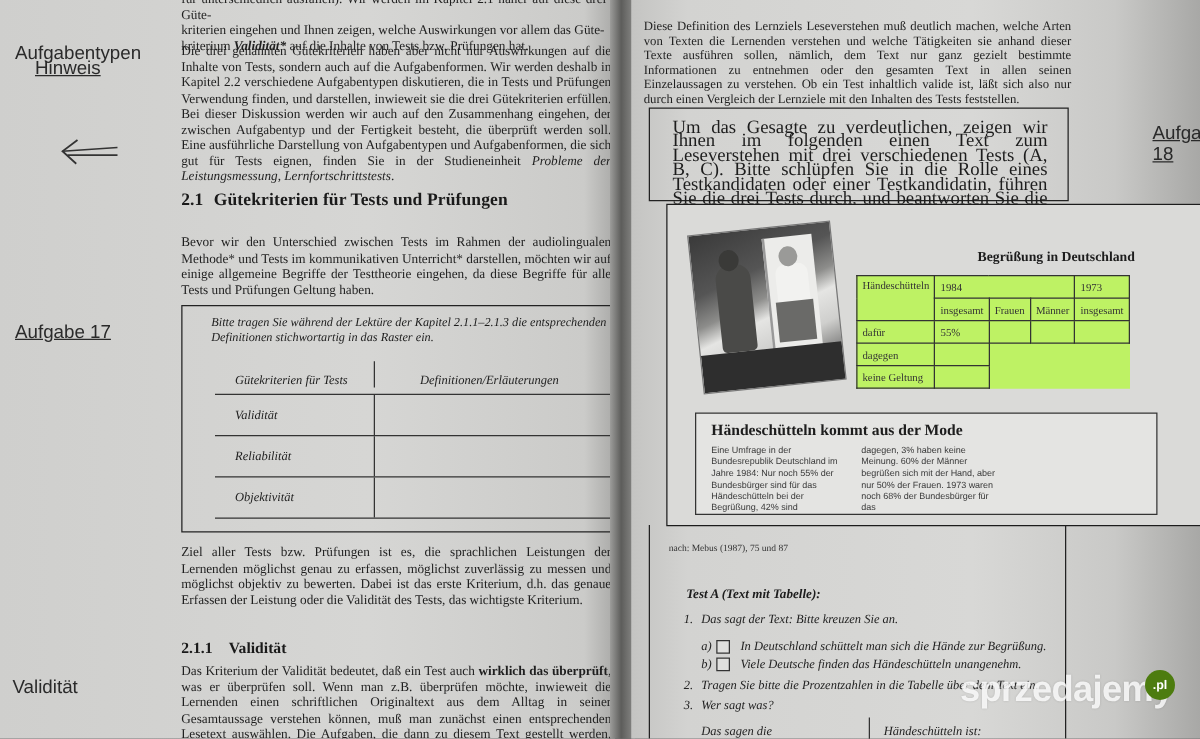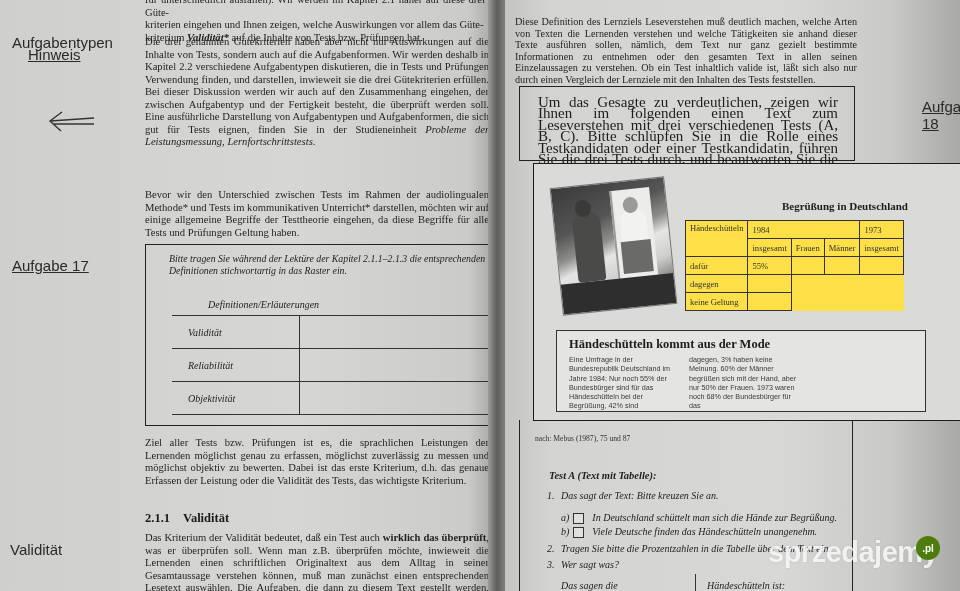--- a/index.html
+++ b/index.html
@@ -43,21 +43,21 @@
   .photo { position: absolute; left: 22px; top: 18px; width: 115px; height: 128px; transform: rotate(-6deg); background: linear-gradient(160deg, #3a3a3a 0%, #555 30%, #8d8d8b 45%, #e5e5e3 55%, #cfcfcd 70%, #2b2b2b 100%); border: 1px solid #777; overflow: hidden; }
   .photo .door { position: absolute; left: 58px; top: 8px; width: 40px; height: 102px; background: #ececea; border-left: 2px solid #999; }
   .photo .floor { position: absolute; left: 0; bottom: 0; width: 100%; height: 30px; background: #2e2e2e; }
   .photo .man { position: absolute; left: 18px; top: 26px; width: 28px; height: 70px; background: #4a4a48; border-radius: 12px 12px 4px 4px; }
   .photo .man-head { position: absolute; left: 22px; top: 14px; width: 16px; height: 17px; background: #3a3a38; border-radius: 50%; }
   .photo .woman { position: absolute; left: 66px; top: 30px; width: 26px; height: 32px; background: #f2f2f0; border-radius: 8px 8px 2px 2px; }
   .photo .skirt { position: absolute; left: 64px; top: 60px; width: 30px; height: 32px; background: #6a6a68; }
   .photo .woman-head { position: absolute; left: 70px; top: 16px; width: 15px; height: 16px; background: #9a9a98; border-radius: 50%; }
 
   .greet-title { position: absolute; left: 248px; top: 36px; font-size: 11px; font-weight: bold; }
-  .greet-table { position: absolute; left: 151px; top: 56px; border-collapse: collapse; font-size: 8.6px; background: #fde047; }
+  .greet-table { position: absolute; left: 151px; top: 56px; border-collapse: collapse; font-size: 8.6px; background: #bef264; }
   .greet-table td { border: 1px solid #333; padding: 2px 4px; height: 18px; white-space: nowrap; color: #333; }
   .greet-table td.blank-nob { border: none; background: transparent; }
 
   .clip { position: absolute; left: 22px; top: 166px; width: 370px; height: 82px; border: 1.4px solid #333; background: #e4e4e2; }
   .clip h4 { position: absolute; left: 12px; top: 6px; font-size: 12.5px; font-weight: bold; }
   .clip .col { position: absolute; top: 24px; width: 112px; font-family: "Liberation Sans", sans-serif; font-size: 7.2px; line-height: 9.3px; color: #3a3a3a; }
   .clip .col.c1 { left: 12px; }
   .clip .col.c2 { left: 132px; }
   .clip .col.c3 { left: 252px; top: 4px; width: 116px; }
 
@@ -88,29 +88,33 @@
   <div class="body-text" style="left:145px; top:-6px; width:340px;">
     <div>für unterschiedlich ausfallen). Wir werden im Kapitel 2.1 näher auf diese drei Güte-</div>
     <div>kriterien eingehen und Ihnen zeigen, welche Auswirkungen vor allem das Güte-</div>
     <div><span>kriterium </span><b><i>Validität*</i></b><span> auf die Inhalte von Tests bzw. Prüfungen hat.</span></div>
   </div>
 
   <div class="body-text" style="left:145px; top:36px; width:344px;">
     <span>Die drei genannten Gütekriterien haben aber nicht nur Auswirkungen auf die Inhalte von Tests, sondern auch auf die Aufgabenformen. Wir werden deshalb in Kapitel 2.2 verschiedene Aufgabentypen diskutieren, die in Tests und Prüfungen Verwendung finden, und darstellen, inwieweit sie die drei Gütekriterien erfüllen. Bei dieser Diskussion werden wir auch auf den Zusammenhang eingehen, der zwischen Aufgabentyp und der Fertigkeit besteht, die überprüft werden soll. Eine ausführliche Darstellung von Aufgabentypen und Aufgabenformen, die sich gut für Tests eignen, finden Sie in der Studieneinheit </span><i>Probleme der Leistungsmessung, Lernfortschrittstests</i><span>.</span>
   </div>
 
+  <h2 class="sec" style="left:145px; top:153px;">
+    <span class="num">2.1</span><span>Gütekriterien für Tests und Prüfungen</span>
+  </h2>
 
   <div class="body-text" style="left:145px; top:189px; width:344px;">Bevor wir den Unterschied zwischen Tests im Rahmen der audiolingualen Methode* und Tests im kommunikativen Unterricht* darstellen, möchten wir auf einige allgemeine Begriffe der Testtheorie eingehen, da diese Begriffe für alle Tests und Prüfungen Geltung haben.</div>
 
   <div class="margin-note u" style="left:12px; top:257px;">Aufgabe 17</div>
 
   <div class="task-box">
     <div class="task-instr">Bitte tragen Sie während der Lektüre der Kapitel 2.1.1–2.1.3 die entsprechenden Definitionen stichwortartig in das Raster ein.</div>
     <div class="crit-table">
       <div class="crit-row head">
+        <div class="c1">Gütekriterien für Tests</div>
         <div class="c2">Definitionen/Erläuterungen</div>
       </div>
       <div class="crit-row">
         <div class="c1">Validität</div>
         <div class="c2"></div>
       </div>
       <div class="crit-row">
         <div class="c1">Reliabilität</div>
         <div class="c2"></div>
       </div>

